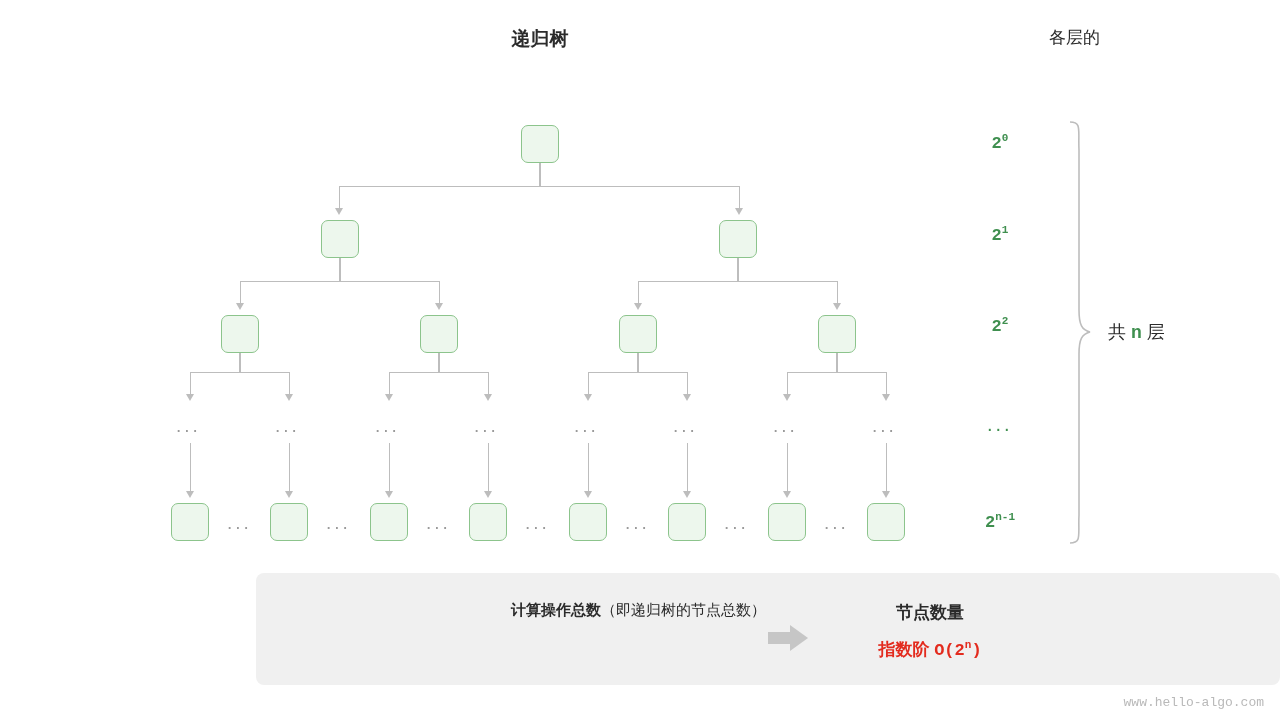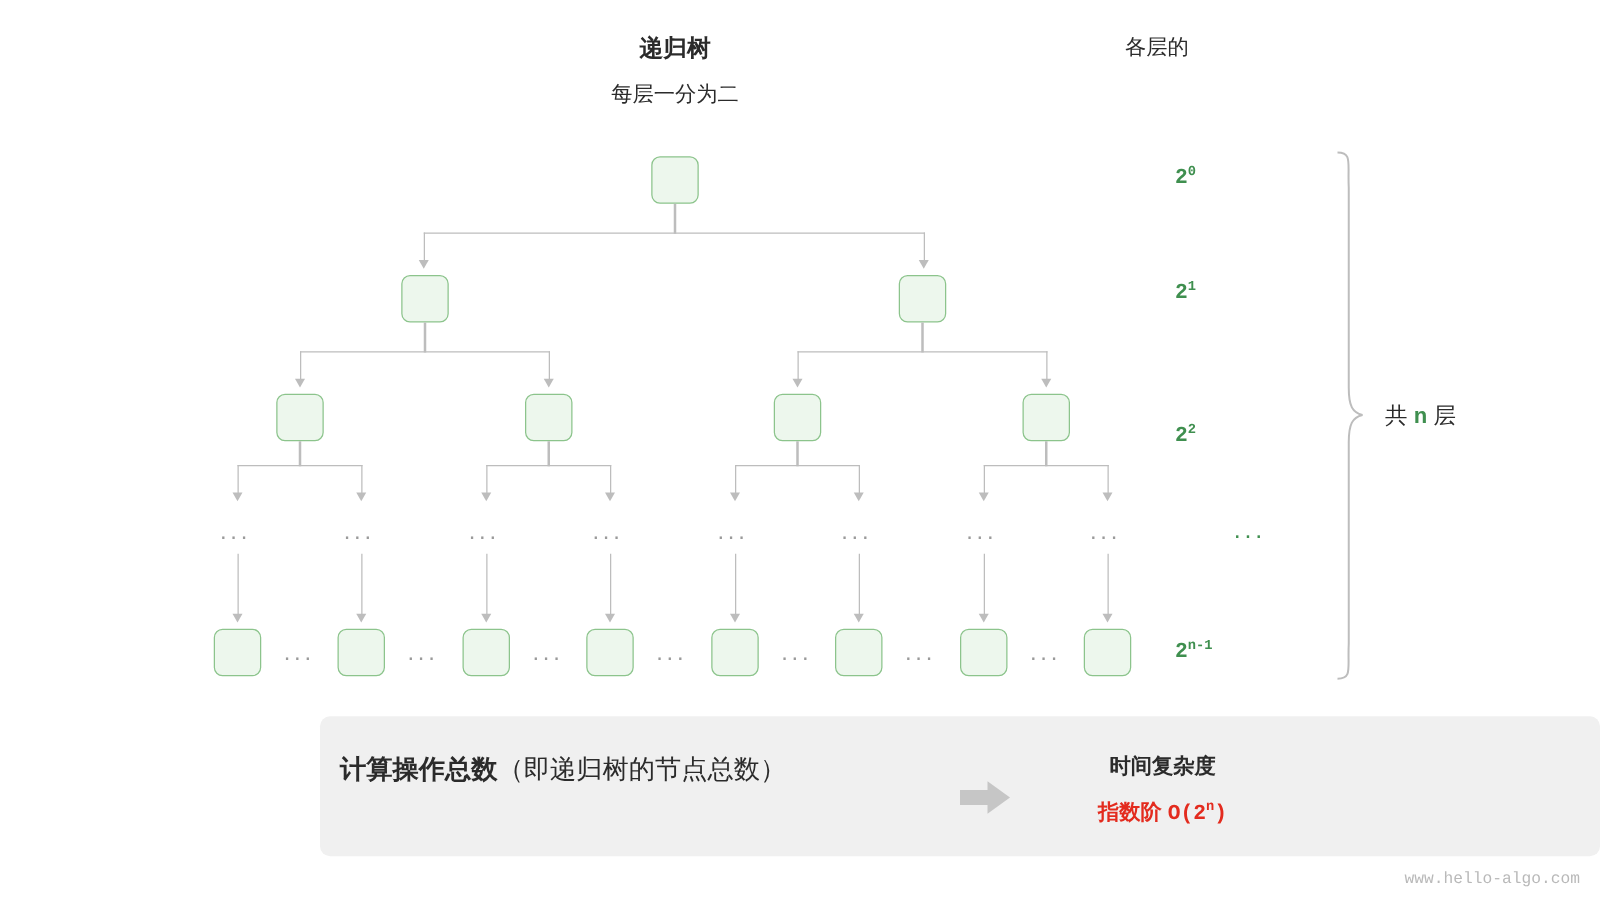--- a/index.html
+++ b/index.html
@@ -38,21 +38,21 @@
     width: 320px;
     text-align: center;
     font-size: 17px;
     color: #2b2b2b;
   }
   .right-head1 {
     position: absolute;
     left: 900px;
     top: 26px;
     width: 200px;
-    text-align: left;
+    text-align: right;
     font-size: 17px;
     color: #2b2b2b;
   }
   .right-head2 {
     position: absolute;
     left: 900px;
     top: 64px;
     width: 200px;
     text-align: center;
     font-size: 17px;
@@ -100,20 +100,21 @@
     font-size: 20px;
     letter-spacing: 3px;
     color: #3f8f4f;
     white-space: nowrap;
   }
 
   
   .lvl-label {
     position: absolute;
     width: 120px;
+    text-align: center;
     font-size: 17px;
     font-weight: bold;
     color: #3f8f4f;
     font-family: "Liberation Mono", monospace;
   }
   .lvl-label sup {
     font-size: 11px;
     font-weight: bold;
   }
 
@@ -146,24 +147,23 @@
     height: 112px;
     background: #f0f0f0;
     border-radius: 8px;
     box-sizing: border-box;
   }
   .panel-left-title {
     position: absolute;
     left: 256px;
     top: 601px;
     width: 510px;
-    text-align: left;
-    font-size: 21px;
-    color: #2b2b2b;
-    padding-left: 16px;
+    text-align: right;
+    font-size: 15px;
+    color: #2b2b2b;
   }
   .panel-left-title b { font-weight: bold; }
   .formula {
     position: absolute;
     left: 256px;
     top: 638px;
     width: 510px;
     text-align: center;
     font-size: 17px;
     font-family: "Liberation Mono", monospace;
@@ -239,21 +239,20 @@
     color: #b9b9b9;
     font-family: "Liberation Mono", monospace;
   }
 </style>
 </head>
 <body>
 
 <div id="stage">
 
   <div class="title-main">递归树</div>
-  <div class="title-sub">每层一分为二</div>
   <div class="right-head1">各层的</div>
 
   <div class="node" style="left:521px; top:125px;"></div>
 
   <div class="ln lnv" style="left:539.3px; top:163px; height:24px;"></div>
   <div class="ln lnh" style="left:339px; top:186px; width:401px;"></div>
   <div class="ln lnv" style="left:339px; top:186px; height:24px;"></div>
   <div class="ln lnv" style="left:739px; top:186px; height:24px;"></div>
   <div class="arrowhead" style="left:335px; top:208px;"></div>
   <div class="arrowhead" style="left:735px; top:208px;"></div>
@@ -349,21 +348,21 @@
   <div class="node" style="left:768px; top:503px;"></div>
   <div class="dots" style="left:824px; top:512px;">...</div>
   <div class="node" style="left:867px; top:503px;"></div>
 
   <div class="lvl-label" style="left:940px; top:132px;">
     <span>2</span><sup>0</sup>
   </div>
   <div class="lvl-label" style="left:940px; top:224px;">
     <span>2</span><sup>1</sup>
   </div>
-  <div class="lvl-label" style="left:940px; top:338px;">
+  <div class="lvl-label" style="left:940px; top:315px;">
     <span>2</span><sup>2</sup>
   </div>
   <div class="dots-green" style="left:987px; top:413px;">...</div>
   <div class="lvl-label" style="left:940px; top:511px;">
     <span>2</span><sup>n-1</sup>
   </div>
 
   <div class="brace-wrap">
     <svg width="30" height="425" viewBox="0 0 30 425">
       <path d="M2 2 C 14 2, 10 10, 11 30 L 11 190 C 11 205, 14 210, 22 212 C 14 214, 11 219, 11 234 L 11 395 C 10 415, 14 423, 2 423" fill="none" stroke="#bdbdbd" stroke-width="1.6"></path>
@@ -380,21 +379,21 @@
   <div class="panel-left-title">
     <b>计算操作总数</b><span>（即递归树的节点总数）</span>
   </div>
 
 
   <div class="arrow-big">
     <div class="shaft"></div>
     <div class="head"></div>
   </div>
 
-  <div class="panel-right-title">时间复杂度</div>
+  <div class="panel-right-title">节点数量</div>
   <div class="panel-right-value">
     <span>指数阶</span>
     <span class="mono">O(2</span><sup class="mono">n</sup><span class="mono">)</span>
   </div>
 
   <div class="watermark">www.hello-algo.com</div>
 
 </div>
 
 </body></html>

